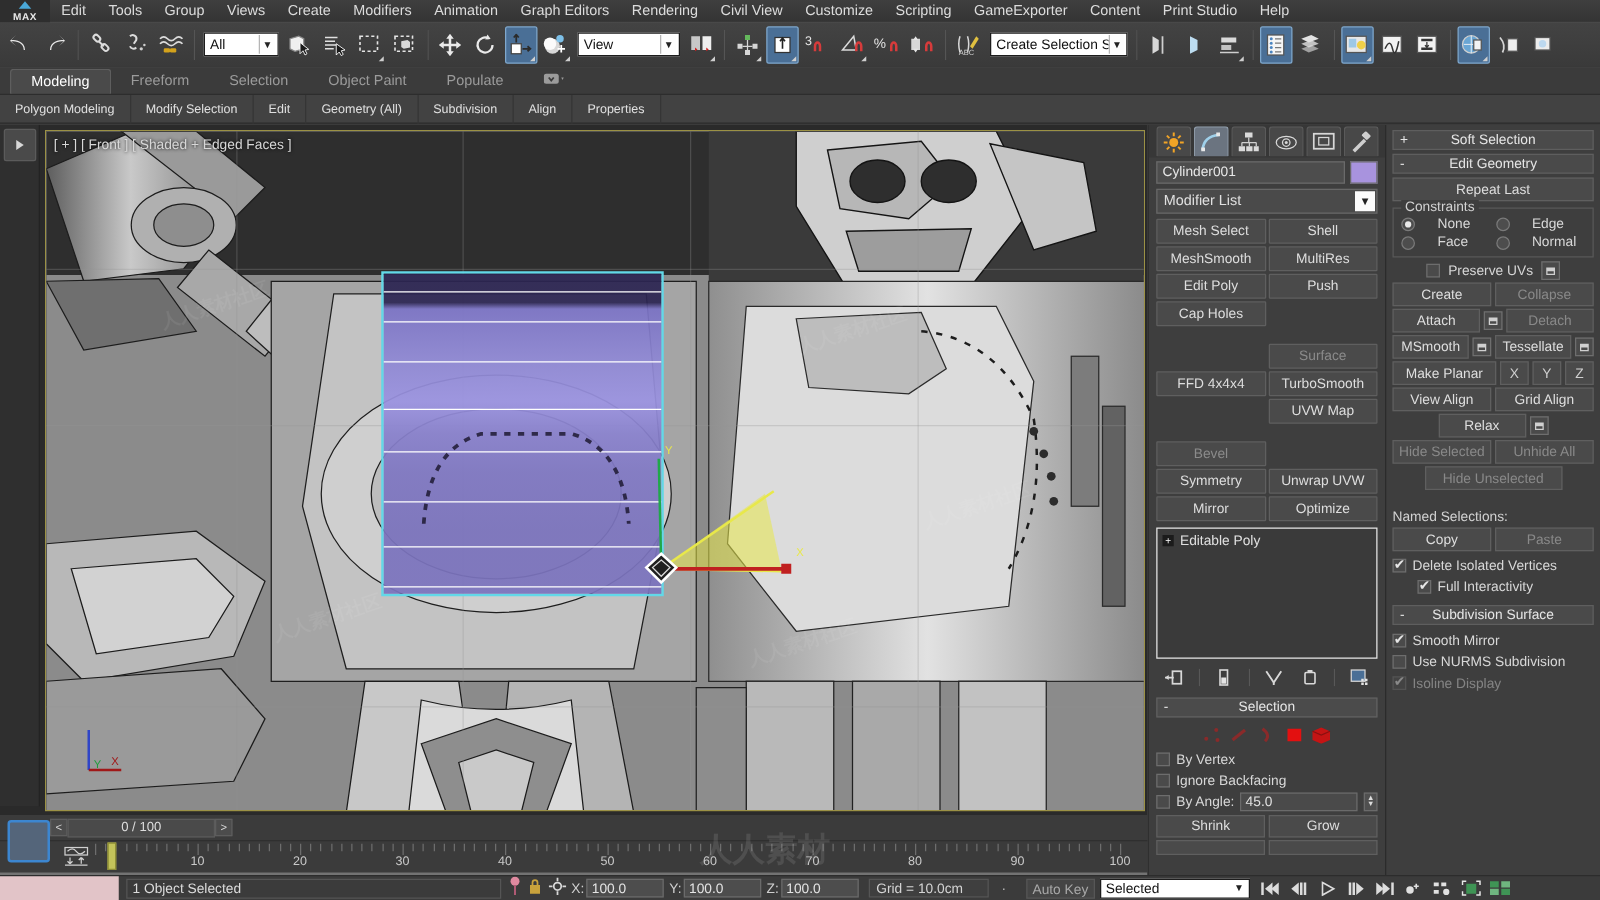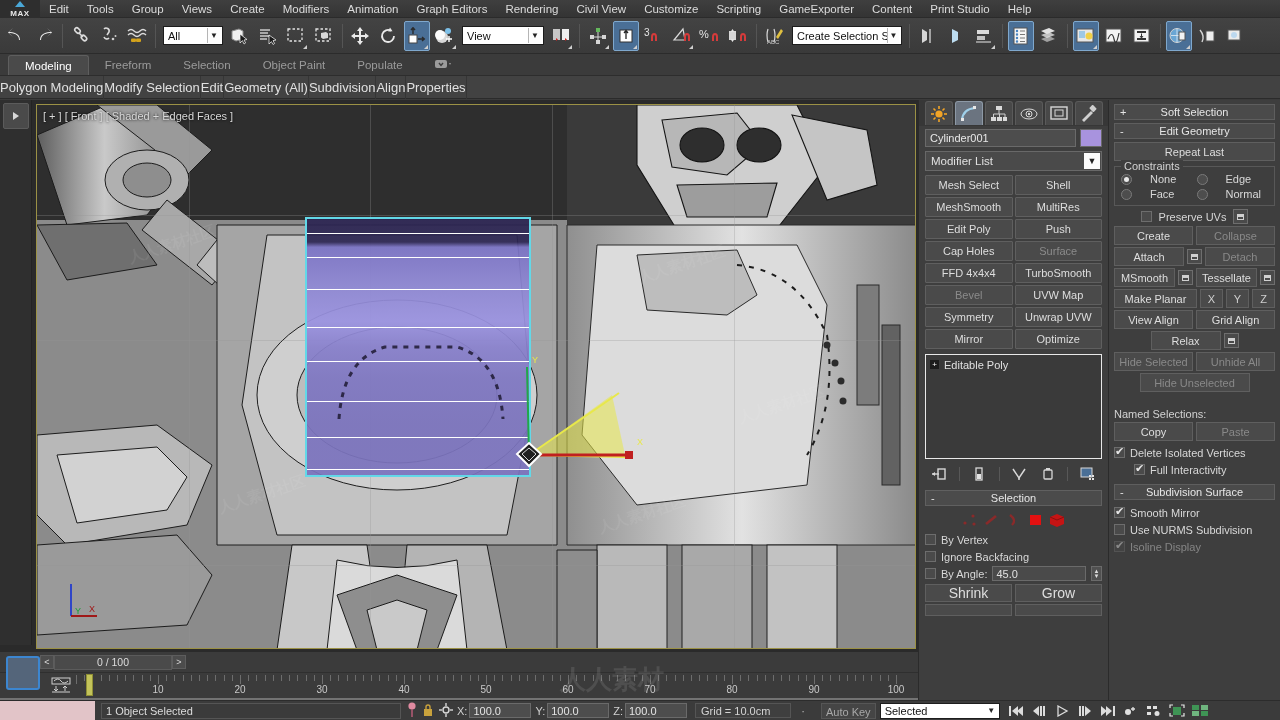--- a/index.html
+++ b/index.html
@@ -84,21 +84,21 @@
   .rtab.sel {
     background:#4a4a4a; color:#ffffff;
     border:1px solid #5e5e5e; border-bottom:none;
     border-radius:3px 3px 0 0;
   }
   .ribbon-sub {
     height:23px; display:flex; align-items:center;
     background:#424242; border-bottom:1px solid #2b2b2b;
   }
   .rsub {
-    height:23px; line-height:23px; padding:0 0; font-size:13px; color:#e0e0e0;
+    height:23px; line-height:23px; padding:0 12px; font-size:10px; color:#e0e0e0;
     border-right:1px solid #353535; white-space:nowrap;
   }
 
   
   .viewport-wrap {
     position:absolute; top:100px; left:0; width:918px; height:552px;
     background:#2a2a2a; padding:4px 2px 4px 4px;
   }
   .viewport {
     position:relative; width:880px; height:545px; left:32px; top:0;
@@ -203,21 +203,21 @@
     position:absolute; right:1px; top:1px; width:16px;height:16px;
     background:#fbfbfb; color:#222; font-size:9px;
     display:flex;align-items:center;justify-content:center;
   }
   .modgrid { display:grid; grid-template-columns:1fr 1fr; gap:2px; }
   .modbtn {
     height:20px; background:#4a4a4a; border:1px solid #5f5f5f;
     font-size:11px; color:#dedede; display:flex;align-items:center;justify-content:center;
     border-radius:1px;
   }
-  .modbtn.dim { color:#8b8b8b; }
+  .modbtn.dim { color:#8b8b8b;margin-top:34px; }
   .stacklist {
     margin-top:5px; height:105px; background:#3a3a3a; border:1px solid #e8e8e8;
     padding:2px;
   }
   .stackitem {
     display:flex;align-items:center;gap:5px; height:15px; font-size:11px; color:#e0e0e0;
     padding-left:2px;
   }
   .stackitem .plus {
     width:9px;height:9px;background:#1b1b1b;color:#fff;font-size:8px;
@@ -245,21 +245,21 @@
     flex:1; height:15px; background:#4a4a4a;border:1px solid #6a6a6a;
     font-size:11px;color:#e0e0e0;padding-left:3px; line-height:14px;
     display:flex; align-items:center;
   }
   .spinarrows{ width:11px;height:15px;background:#505050;border:1px solid #6a6a6a;
     display:flex;flex-direction:column;align-items:center;justify-content:center;
     font-size:6px; color:#ddd; line-height:5px;}
   .twocol { display:grid; grid-template-columns:1fr 1fr; gap:3px; margin-top:2px; }
   .pbtn {
     height:18px; background:#4a4a4a;border:1px solid #5f5f5f;
-    font-size:14px;color:#dedede;display:flex;align-items:center;justify-content:center;
+    font-size:11px;color:#dedede;display:flex;align-items:center;justify-content:center;
   }
 
   
   .rightpanel {
     position:absolute; top:100px; left:1108px; width:172px; height:620px;
     background:#3e3e3e; border-left:1px solid #2b2b2b; padding:4px 5px 0 5px;
     overflow:hidden;
   }
   .rp-hdr {
     height:16px; background:#4a4a4a; border:1px solid #5e5e5e;

